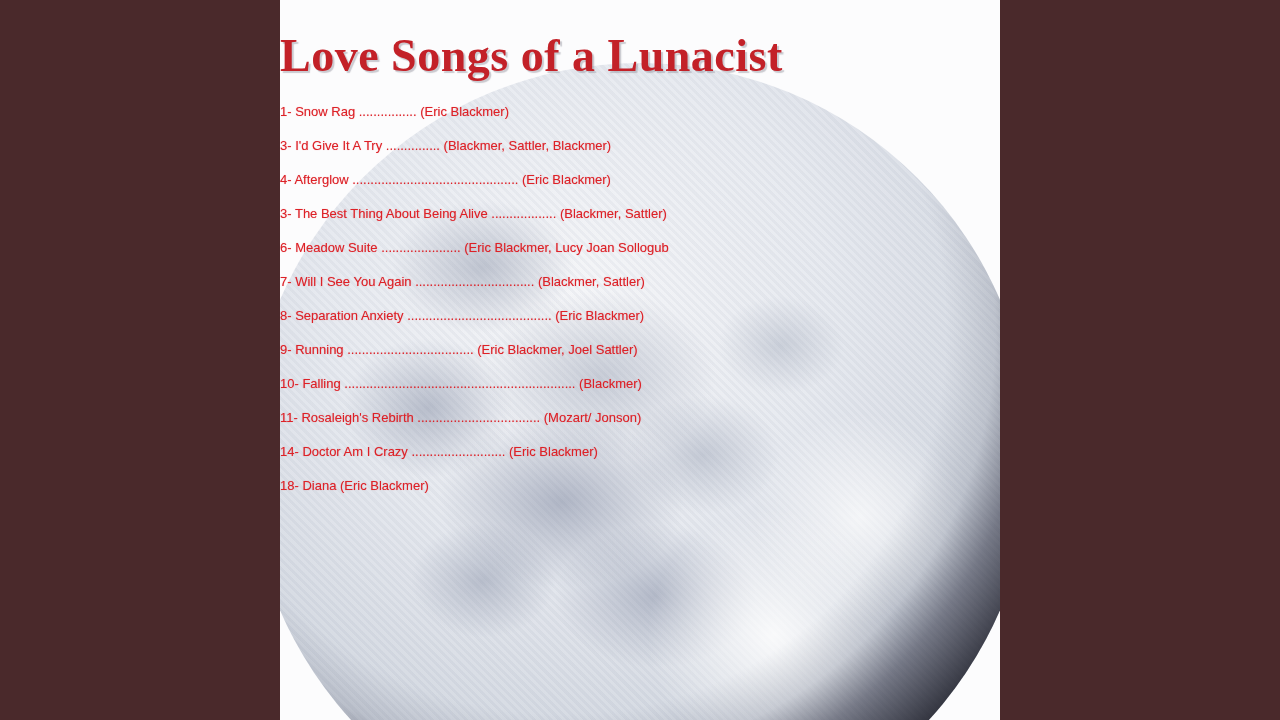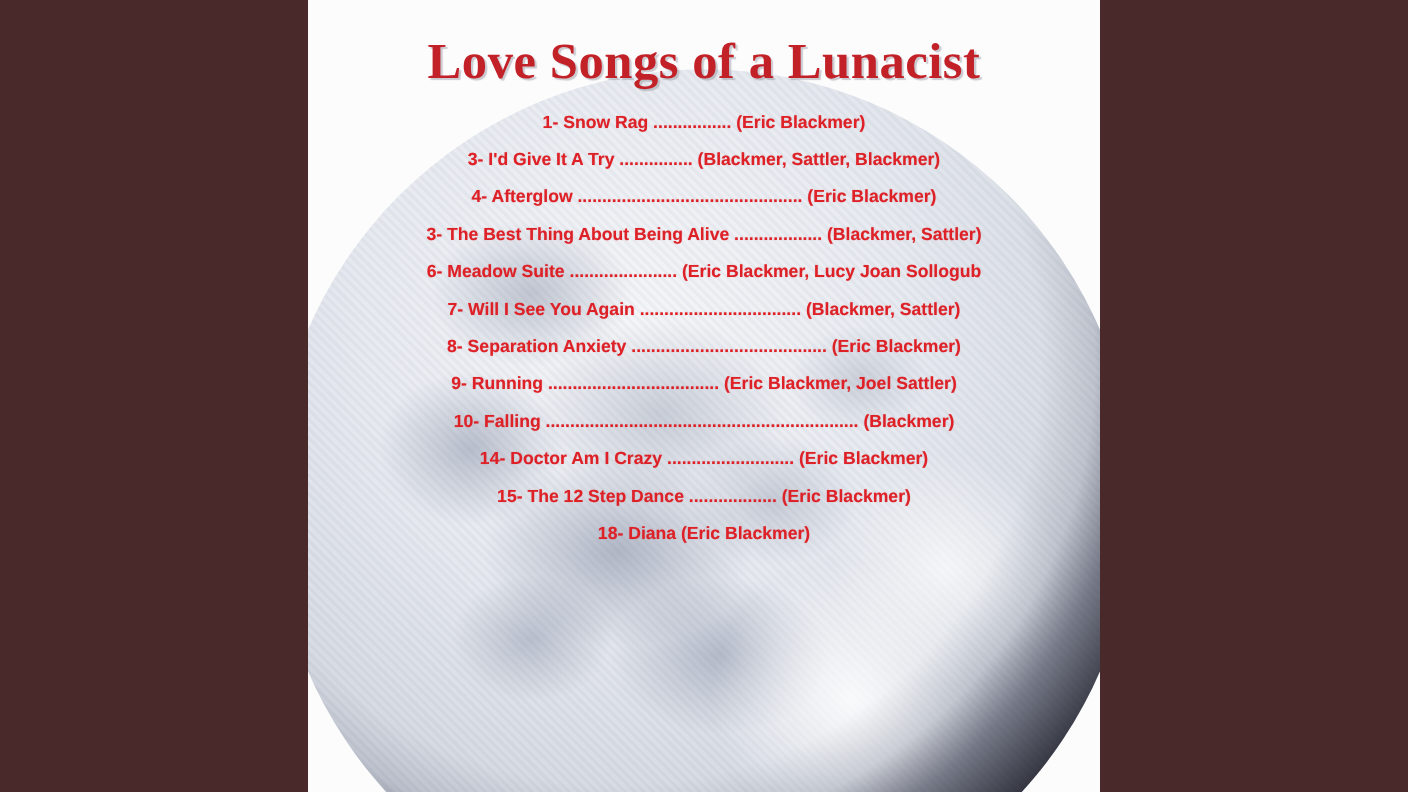--- a/index.html
+++ b/index.html
@@ -55,39 +55,39 @@
       radial-gradient(circle at 40% 34%,
         rgba(0,0,0,0) 55%,
         rgba(120,125,140,0.25) 62%,
         rgba(60,62,78,0.60) 68%,
         rgba(25,26,36,0.90) 78%,
         rgba(10,10,16,0.95) 100%);
   }
   
   .content {
     position: absolute; inset: 0; z-index: 2;
-    text-align: center;
+    text-align: left;
   }
   .title {
     margin: 0;
     padding-top: 30px;
     font-family: "Liberation Serif", serif;
     font-weight: bold;
     font-size: 46px;
     line-height: 52px;
     letter-spacing: 0.5px;
     color: var(--title-color, #c32128);
     text-shadow: 2px 2px 1px rgba(140,140,150,0.45);
   }
   .tracks {
     margin-top: 13px;
   }
   .track {
-    font-weight: bold;
-    font-size: 16px;
+    font-weight: normal;
+    font-size: 13px;
     line-height: 34px;
     letter-spacing: 0px;
     color: var(--track-color, #dd2127);
     white-space: nowrap;
     text-shadow: 0 0 1px rgba(221,33,39,0.4);
   }
 </style>
 </head>
 <body>
 
@@ -100,20 +100,20 @@
       <div class="tracks">
           <div class="track">1- Snow Rag ................ (Eric Blackmer)</div>
           <div class="track">3- I'd Give It A Try ............... (Blackmer, Sattler, Blackmer)</div>
           <div class="track">4- Afterglow .............................................. (Eric Blackmer)</div>
           <div class="track">3- The Best Thing About Being Alive .................. (Blackmer, Sattler)</div>
           <div class="track">6- Meadow Suite ...................... (Eric Blackmer, Lucy Joan Sollogub</div>
           <div class="track">7- Will I See You Again ................................. (Blackmer, Sattler)</div>
           <div class="track">8- Separation Anxiety ........................................ (Eric Blackmer)</div>
           <div class="track">9- Running ................................... (Eric Blackmer, Joel Sattler)</div>
           <div class="track">10- Falling ................................................................ (Blackmer)</div>
+          <div class="track">11- Rosaleigh's Rebirth .................................. (Mozart/ Jonson)</div>
           <div class="track">14- Doctor Am I Crazy .......................... (Eric Blackmer)</div>
-          <div class="track">15- The 12 Step Dance .................. (Eric Blackmer)</div>
           <div class="track">18- Diana (Eric Blackmer)</div>
         </div>
     </div>
   </div>
   <div class="side"></div>
 </div>
 
 </body></html>

